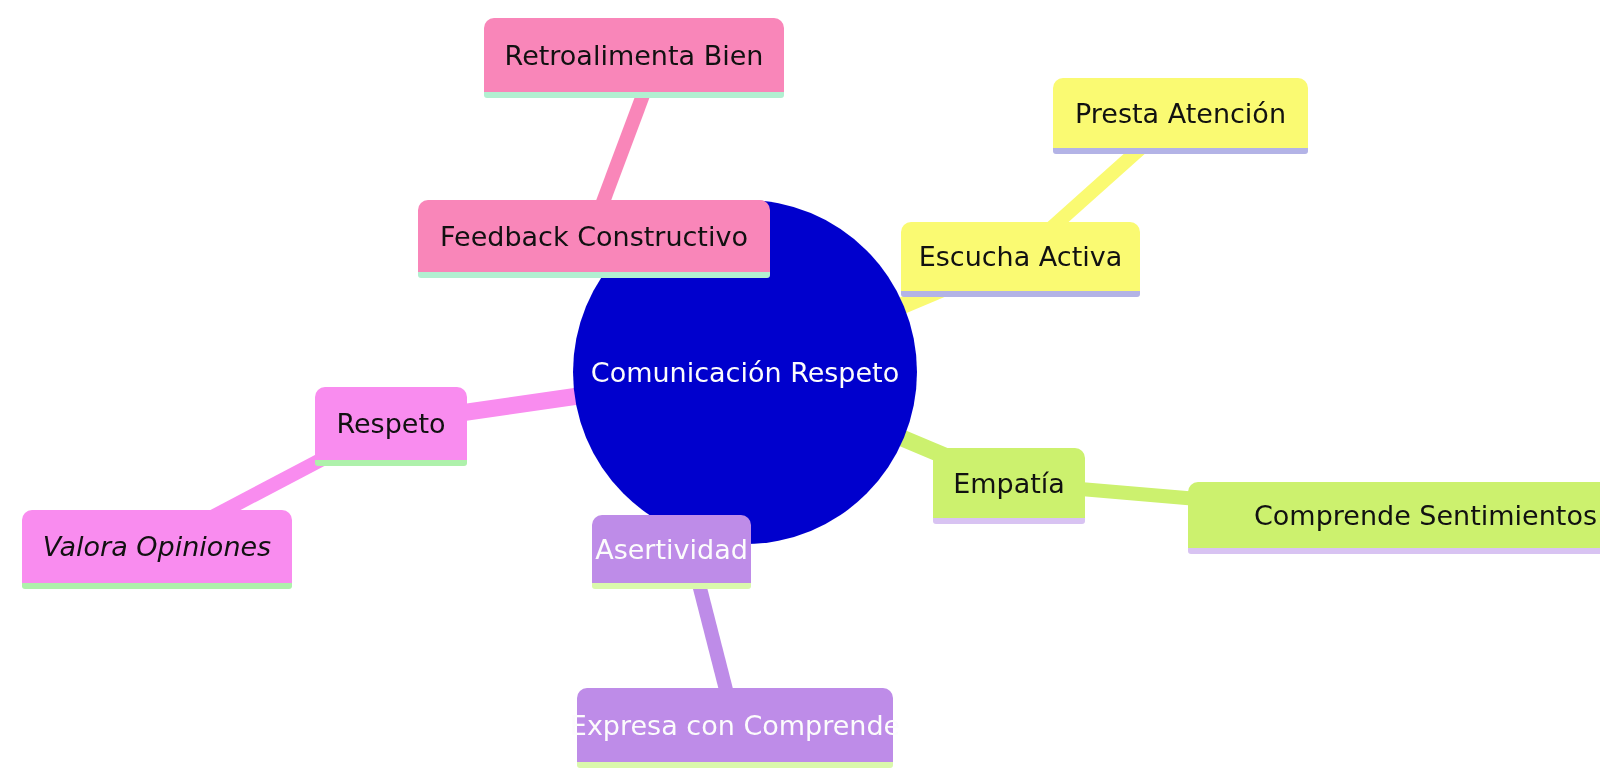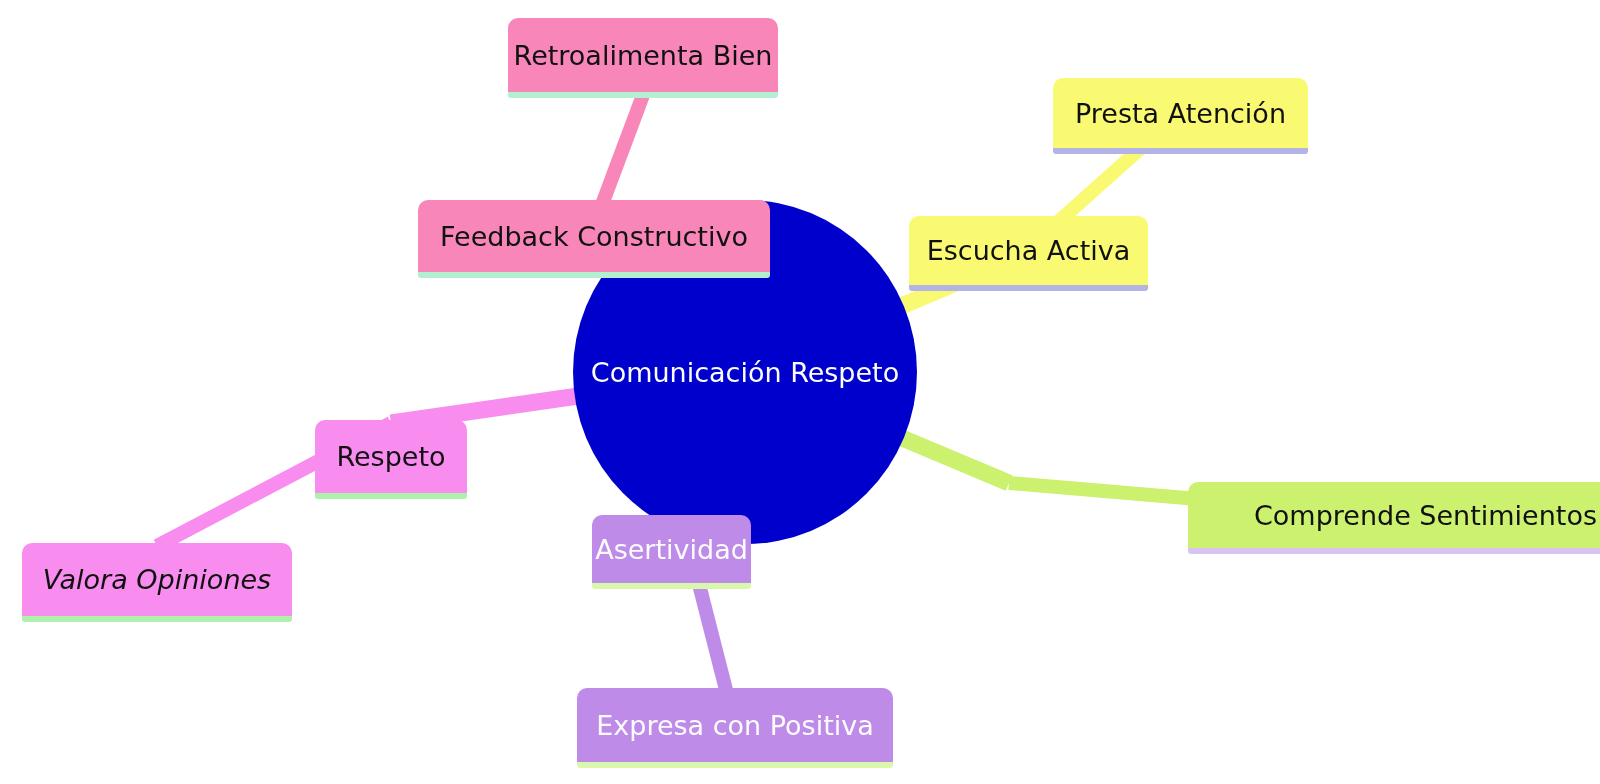--- a/index.html
+++ b/index.html
@@ -22,29 +22,29 @@
     display:flex;align-items:center;justify-content:center;
     font-size:27px;white-space:nowrap;
   }
   .node{
     position:absolute;display:flex;align-items:center;justify-content:center;
     border-radius:10px 10px 3px 3px;border-bottom:6px solid;
     font-size:27px;color:var(--dark-text);white-space:nowrap;
   }
   .node.pink{background:var(--pink-fill);border-bottom-color:var(--pink-underline);}
   .node.yellow{background:var(--yellow-fill);border-bottom-color:var(--yellow-underline);}
-  .node.magenta{background:var(--magenta-fill);border-bottom-color:var(--magenta-underline);margin-top:33px;}
+  .node.magenta{background:var(--magenta-fill);border-bottom-color:var(--magenta-underline);}
   .node.green{background:var(--green-fill);border-bottom-color:var(--green-underline);}
   .node.purple{background:var(--purple-fill);border-bottom-color:var(--purple-underline);color:var(--light-text);}
 
   
-  #n-retro{left:508px;top:18px;width:270px;height:74px;}
+  #n-retro{left:484px;top:18px;width:300px;height:74px;}
   #n-feedback{left:418px;top:200px;width:352px;height:72px;}
   #n-presta{left:1053px;top:78px;width:255px;height:70px;}
-  #n-escucha{left:901px;top:216px;width:239px;height:69px;margin-left:8px;}
+  #n-escucha{left:901px;top:222px;width:239px;height:69px;}
   #n-respeto{left:315px;top:387px;width:152px;height:73px;}
   #n-valora{left:22px;top:510px;width:270px;height:73px;font-style:italic;}
   #n-empatia{left:933px;top:448px;width:152px;height:70px;}
   #n-comprende{left:1188px;top:482px;width:395px;height:66px;padding-left:40px;}
   #n-asertividad{left:592px;top:515px;width:159px;height:68px;}
   #n-expresa{left:577px;top:688px;width:316px;height:74px;}
 </style>
 </head>
 <body>
 
@@ -78,23 +78,26 @@
   </div>
   <div id="n-escucha" class="node yellow">
     <span>Escucha Activa</span>
   </div>
   <div id="n-respeto" class="node magenta">
     <span>Respeto</span>
   </div>
   <div id="n-valora" class="node magenta">
     <span>Valora Opiniones</span>
   </div>
+  <div id="n-empatia" class="node green">
+    <span>Empatía</span>
+  </div>
   <div id="n-comprende" class="node green">
     <span>Comprende Sentimientos</span>
   </div>
   <div id="n-asertividad" class="node purple">
     <span>Asertividad</span>
   </div>
   <div id="n-expresa" class="node purple">
-    <span>Expresa con Positiva</span>
+    <span>Expresa con Comprende</span>
   </div>
 
 </div>
 
 </body></html>

